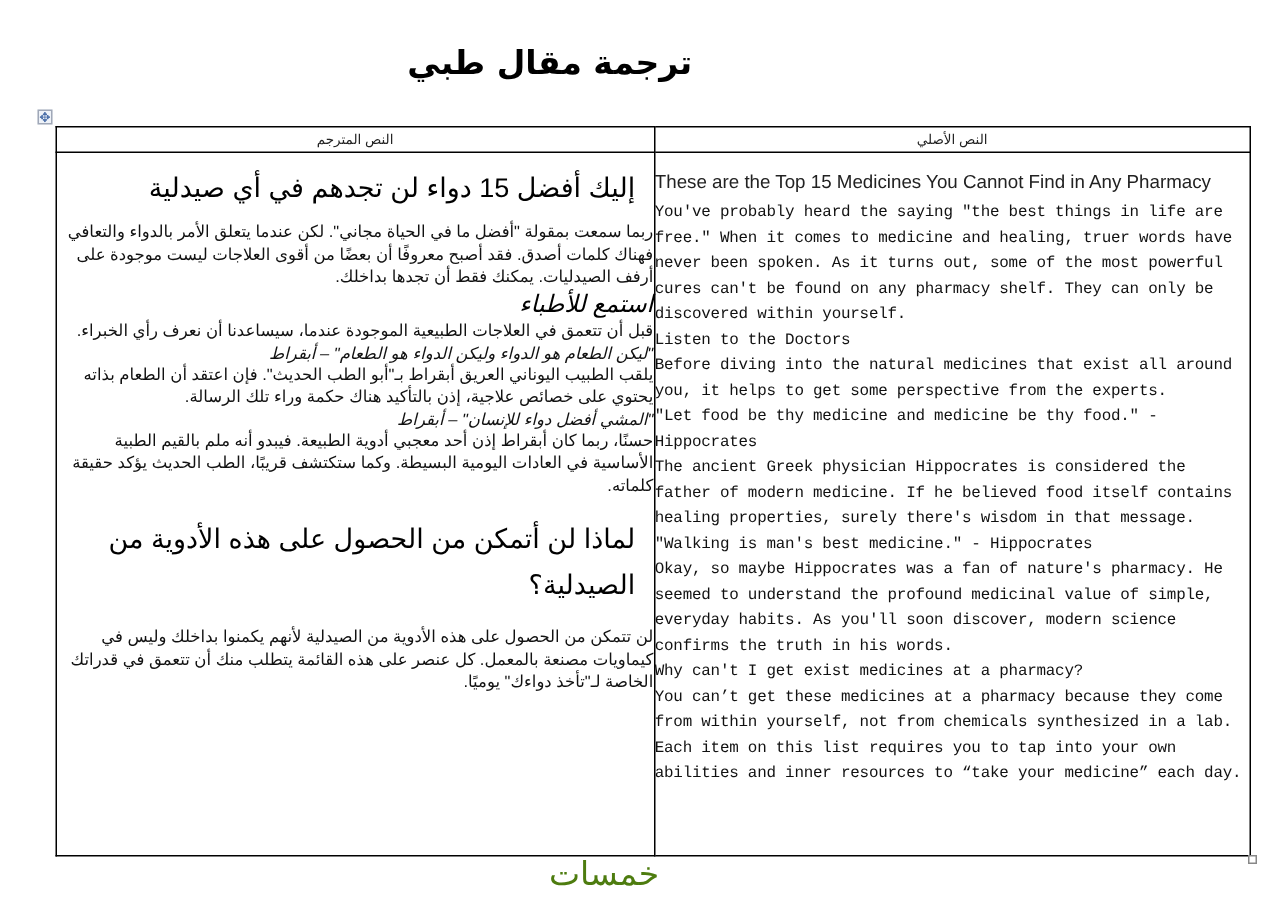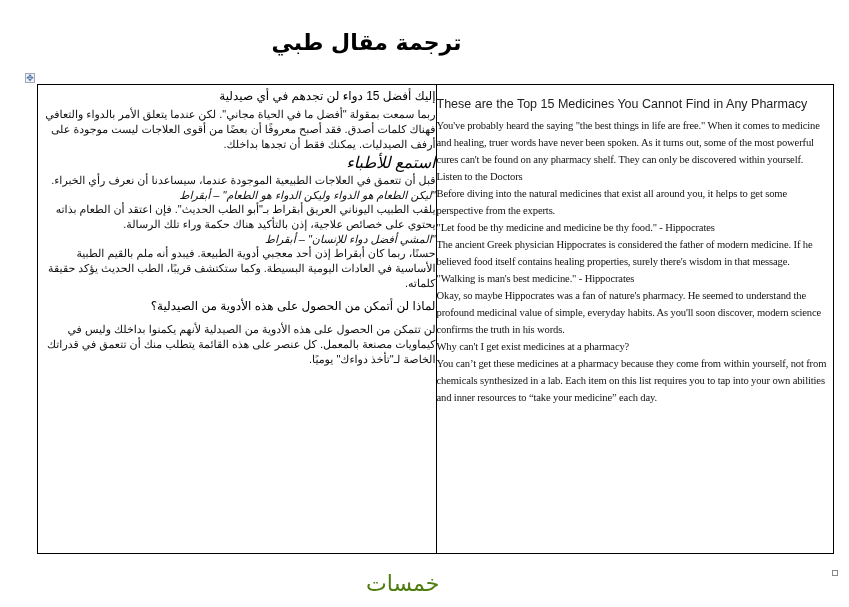--- a/index.html
+++ b/index.html
@@ -80,23 +80,23 @@
   .col-original { width: 397px; }
   .body-row td { height: 468px; }
 
   
   .ar {
     direction: rtl;
     text-align: right;
     padding: 2px 6px 0 6px;
   }
   .ar .h-big {
-    font-size: 12px;
+    font-size: 18px;
     line-height: 22px;
-    margin: 0;
+    margin: 12px;
     font-weight: normal;
   }
   .ar .h-mid {
     font-size: 16px;
     line-height: 21px;
     margin: 0;
     font-weight: normal;
     font-style: italic;
   }
   .ar p {
@@ -118,21 +118,21 @@
   }
   .en .h-en {
     font-family: "Liberation Sans", sans-serif;
     font-size: 12.5px;
     line-height: 15px;
     margin: 12px 0 5px 0;
     font-weight: normal;
     color: #222;
   }
   .en p {
-    font-family: Liberation Serif, serif;
+    font-family: Liberation Mono, monospace;
     font-size: 10.6px;
     line-height: 17px;
     margin: 0;
     color: #111;
     letter-spacing: -0.15px;
   }
   .watermark {
     position: absolute;
     left: 366px;
     top: 571px;
@@ -149,20 +149,24 @@
 <div class="doc-title">ترجمة مقال طبي</div>
 
 <div class="move-handle">✥</div>
 
 <table class="translation-table">
   <colgroup>
     <col class="col-translated">
     <col class="col-original">
   </colgroup>
   <tbody>
+      <tr>
+    <td class="hdr">النص المترجم</td>
+    <td class="hdr">النص الأصلي</td>
+  </tr>
   <tr class="body-row">
     <td class="ar">
       <h2 class="h-big">إليك أفضل 15 دواء لن تجدهم في أي صيدلية</h2>
       <p>ربما سمعت بمقولة "أفضل ما في الحياة مجاني". لكن عندما يتعلق الأمر بالدواء والتعافي فهناك كلمات أصدق. فقد أصبح معروفًا أن بعضًا من أقوى العلاجات ليست موجودة على أرفف الصيدليات. يمكنك فقط أن تجدها بداخلك.</p>
       <h3 class="h-mid">استمع للأطباء</h3>
       <p>قبل أن تتعمق في العلاجات الطبيعية الموجودة عندما، سيساعدنا أن نعرف رأي الخبراء.</p>
       <p class="quote">"ليكن الطعام هو الدواء وليكن الدواء هو الطعام" – أبقراط</p>
       <p>يلقب الطبيب اليوناني العريق أبقراط بـ"أبو الطب الحديث". فإن اعتقد أن الطعام بذاته يحتوي على خصائص علاجية، إذن بالتأكيد هناك حكمة وراء تلك الرسالة.</p>
       <p class="quote">"المشي أفضل دواء للإنسان" – أبقراط</p>
       <p>حسنًا، ربما كان أبقراط إذن أحد معجبي أدوية الطبيعة. فيبدو أنه ملم بالقيم الطبية الأساسية في العادات اليومية البسيطة. وكما ستكتشف قريبًا، الطب الحديث يؤكد حقيقة كلماته.</p>

